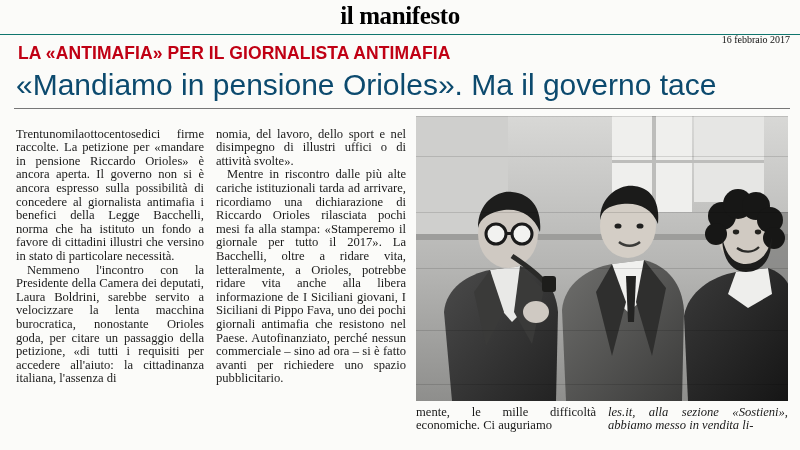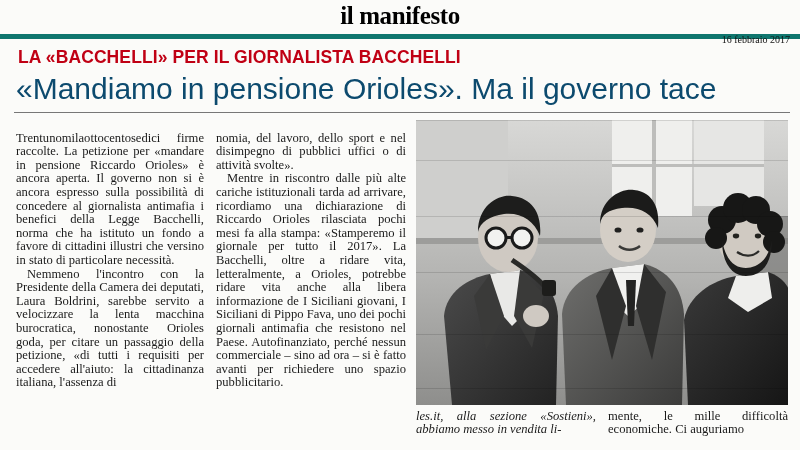--- a/index.html
+++ b/index.html
@@ -19,21 +19,21 @@
     width: 800px;
     height: 450px;
     background: #fbfbf9;
     box-sizing: border-box;
   }
 
   
   .masthead {
     position: relative;
     height: 34px;
-    border-bottom: 5px solid #0f766e;
+    border-bottom: 1px solid #0f766e;
   }
   .masthead-logo {
     position: absolute;
     left: 0;
     right: 0;
     top: 2px;
     text-align: center;
     font-family: "Liberation Serif", serif;
     font-weight: bold;
     font-style: normal;
@@ -146,35 +146,35 @@
 </head>
 <body>
 
 <div class="page">
 
   <div class="masthead">
     <div class="masthead-logo">il manifesto</div>
   </div>
   <div class="masthead-date">16 febbraio 2017</div>
 
-  <div class="kicker">LA «BACCHELLI» PER IL GIORNALISTA BACCHELLI</div>
+  <div class="kicker">LA «ANTIMAFIA» PER IL GIORNALISTA ANTIMAFIA</div>
 
   <div class="headline">«Mandiamo in pensione Orioles». Ma il governo tace</div>
 
   <div class="rule-under-headline"></div>
 
   <div class="body-area">
 
     <div class="col col-1">
       <p class="first">Trentunomilaottocentosedici firme raccolte. La petizione per «mandare in pensione Riccardo Orioles» è ancora aperta. Il governo non si è ancora espresso sulla possibilità di concedere al giornalista antimafia i benefici della Legge Bacchelli, norma che ha istituto un fondo a favore di cittadini illustri che versino in stato di particolare necessità.</p>
       <p>Nemmeno l'incontro con la Presidente della Camera dei deputati, Laura Boldrini, sarebbe servito a velocizzare la lenta macchina burocratica, nonostante Orioles goda, per citare un passaggio della petizione, «di tutti i requisiti per accedere all'aiuto: la cittadinanza italiana, l'assenza di</p>
     </div>
 
     <div class="col col-2">
-      <p class="first">nomia, del lavoro, dello sport e nel disimpegno di pubblici uffici o di attività svolte».</p>
+      <p class="first">nomia, del lavoro, dello sport e nel disimpegno di illustri uffici o di attività svolte».</p>
       <p>Mentre in riscontro dalle più alte cariche istituzionali tarda ad arrivare, ricordiamo una dichiarazione di Riccardo Orioles rilasciata pochi mesi fa alla stampa: «Stamperemo il giornale per tutto il 2017». La Bacchelli, oltre a ridare vita, letteralmente, a Orioles, potrebbe ridare vita anche alla libera informazione de I Siciliani giovani, I Siciliani di Pippo Fava, uno dei pochi giornali antimafia che resistono nel Paese. Autofinanziato, perché nessun commerciale – sino ad ora – si è fatto avanti per richiedere uno spazio pubblicitario.</p>
     </div>
 
     <div class="photo">
       <svg width="372" height="285" viewBox="0 0 372 285">
         <defs>
           <linearGradient id="bgwall" x1="0" y1="0" x2="0" y2="1">
             <stop offset="0%" stop-color="#d8d8d6"></stop>
             <stop offset="55%" stop-color="#b4b4b2"></stop>
             <stop offset="100%" stop-color="#8e8e8c"></stop>
@@ -264,21 +264,21 @@
           <rect x="0" y="96" width="372" height="1"></rect>
           <rect x="0" y="152" width="372" height="1"></rect>
           <rect x="0" y="214" width="372" height="1"></rect>
           <rect x="0" y="268" width="372" height="1"></rect>
         </g>
       </svg>
     </div>
 
     <div class="caption-cols">
       <div class="caption-col">
+        <span>mente, le mille difficoltà economiche. Ci auguriamo</span>
+      </div>
+      <div class="caption-col">
         <span class="ital">les.it, alla sezione «Sostieni», abbiamo messo in vendita li-</span>
       </div>
-      <div class="caption-col">
-        <span>mente, le mille difficoltà economiche. Ci auguriamo</span>
-      </div>
     </div>
 
   </div>
 </div>
 
 </body></html>

